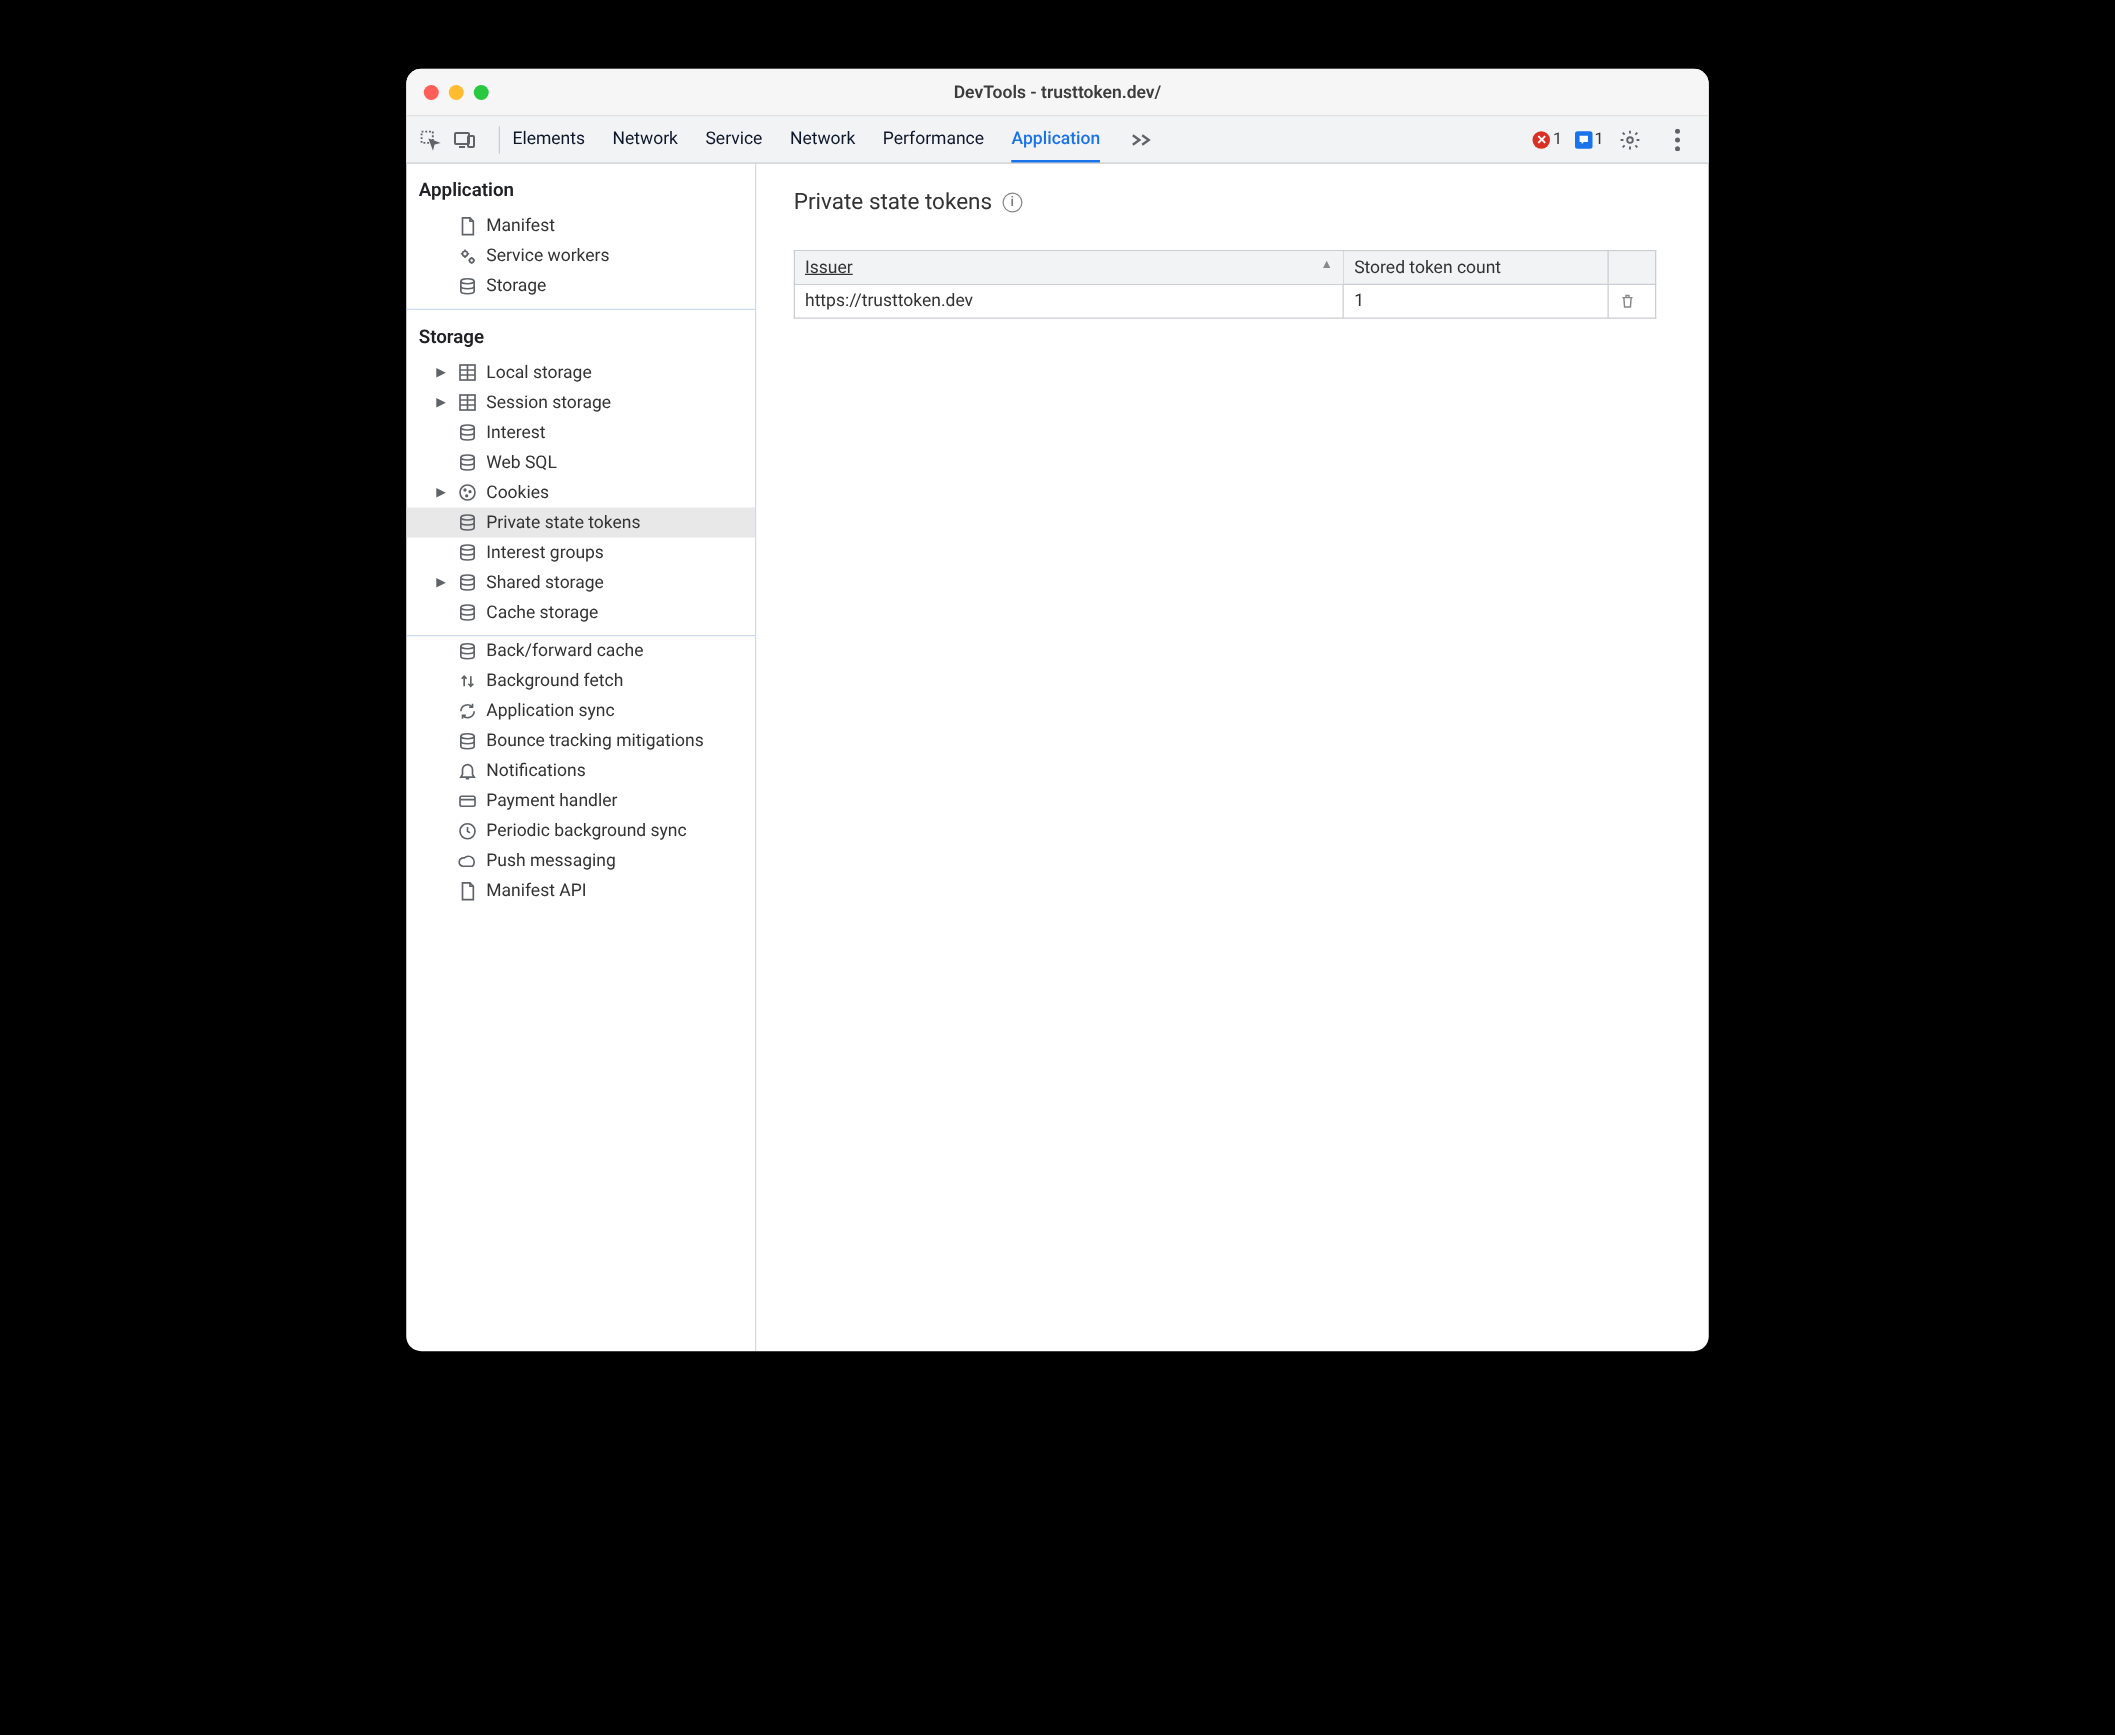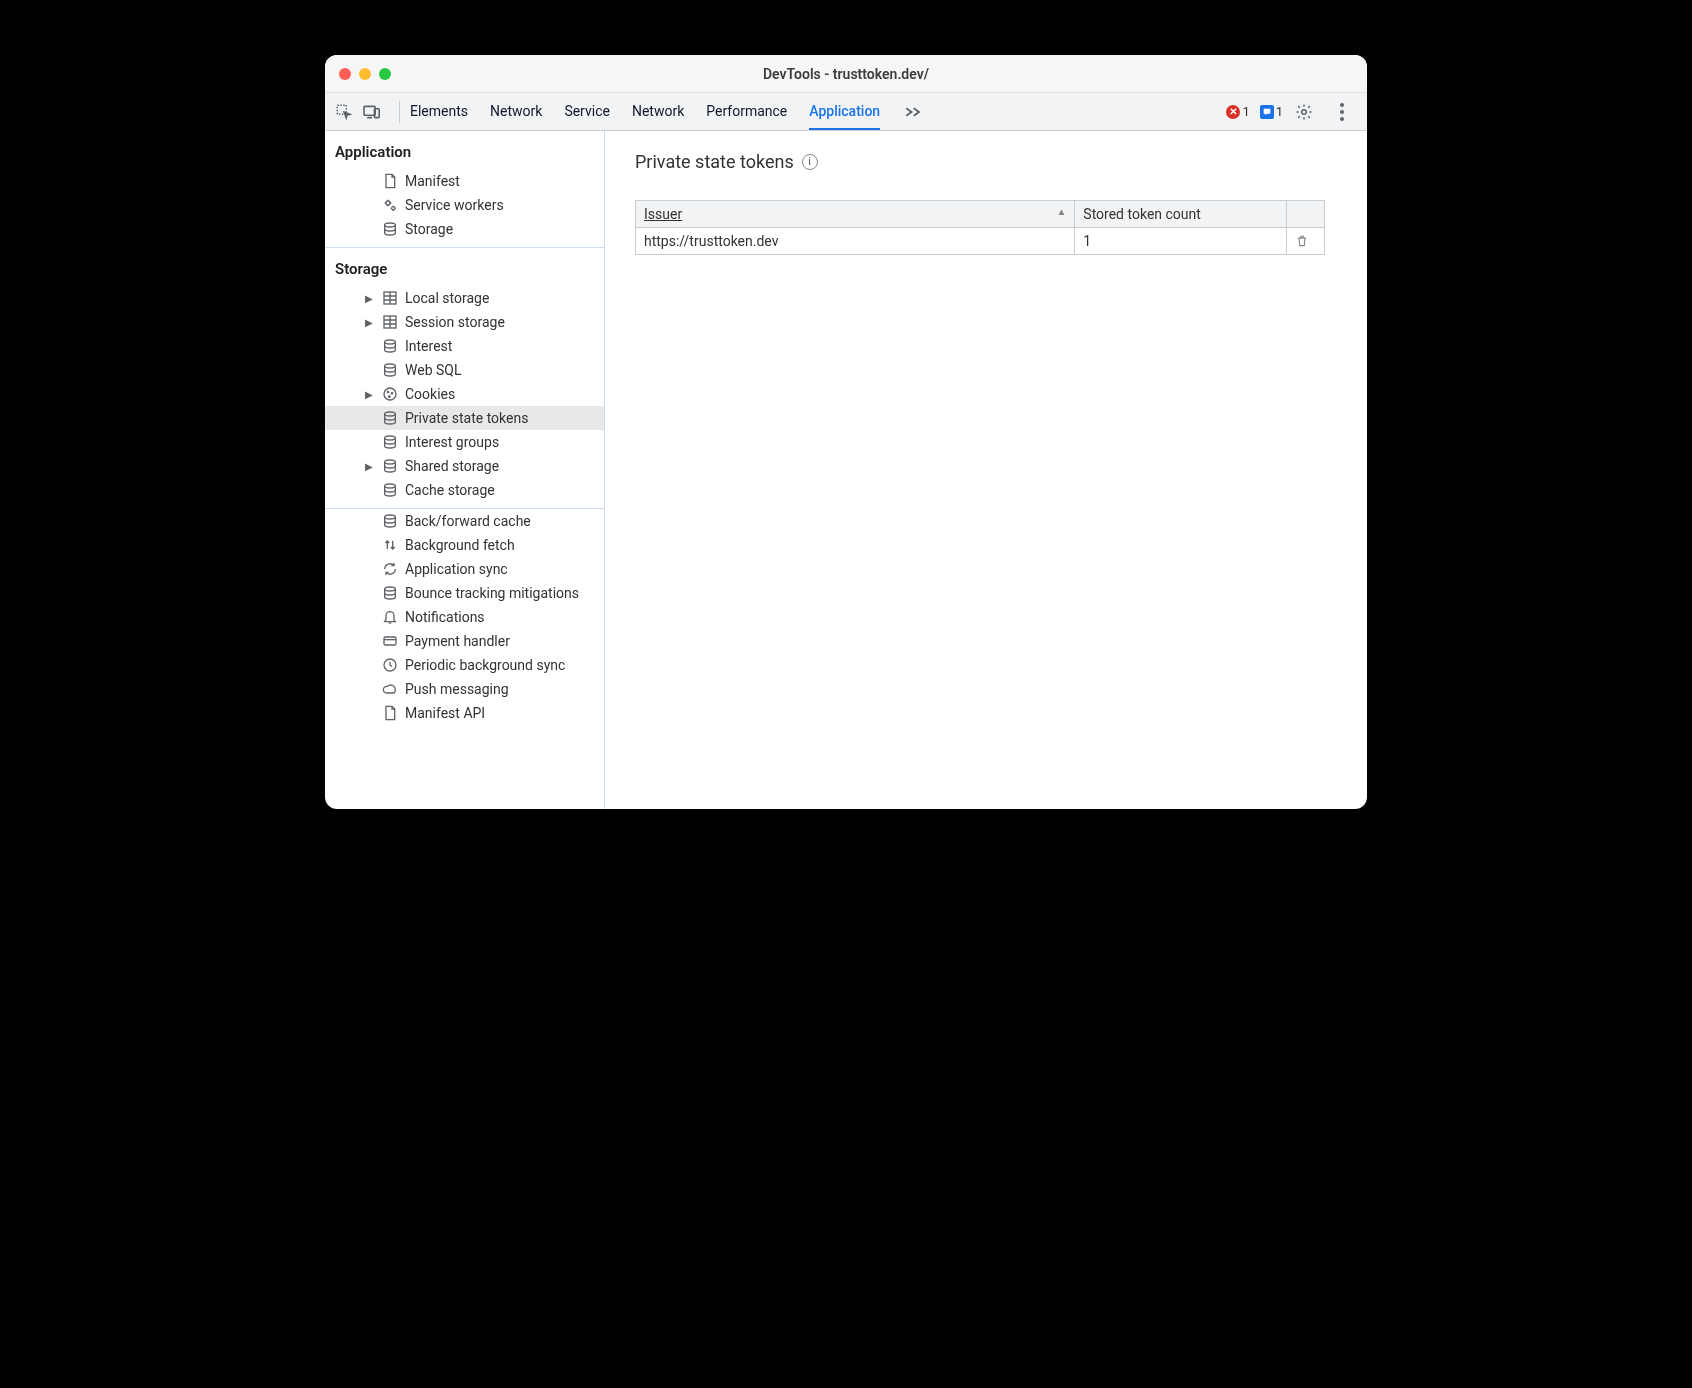--- a/index.html
+++ b/index.html
@@ -1,17 +1,17 @@
 <!DOCTYPE html>
 <html><head>
 <meta charset="utf-8">
 <style>
   * { box-sizing: border-box; margin: 0; padding: 0; font-family: -apple-system, BlinkMacSystemFont, "Segoe UI", Roboto, sans-serif; }
   body { background: #000; width: 1692px; height: 1388px; display: flex; align-items: flex-start; justify-content: center; padding-top: 55px; }
-  .window { width: 1042px; height: 754px; background: #fff; border-radius: 12px; overflow: hidden; box-shadow: 0 10px 40px rgba(0,0,0,0.5); display: flex; flex-direction: column; }
+  .window { width: 1042px; height: 1026px; background: #fff; border-radius: 12px; overflow: hidden; box-shadow: 0 10px 40px rgba(0,0,0,0.5); display: flex; flex-direction: column; }
   .titlebar { height: 38px; background: #f6f6f6; display: flex; align-items: center; padding: 0 14px; position: relative; border-bottom: 1px solid #e0e0e0; }
   .traffic { display: flex; gap: 8px; }
   .dot { width: 12px; height: 12px; border-radius: 50%; }
   .dot.red { background: #ff5f57; }
   .dot.yellow { background: #febc2e; }
   .dot.green { background: #28c840; }
   .title { position: absolute; left: 0; right: 0; text-align: center; font-size: 14px; font-weight: 600; color: #3c3c3c; pointer-events: none; }
 
   .toolbar { height: 38px; background: #f1f3f4; border-bottom: 1px solid #cacdd1; display: flex; align-items: center; padding: 0 8px; font-size: 14px; color: #333; }
   .toolbar .tbicon { width: 22px; height: 22px; display: flex; align-items: center; justify-content: center; margin-right: 6px; color: #555; }
@@ -26,21 +26,21 @@
 
   .body { flex: 1; display: flex; overflow: hidden; }
   .sidebar { width: 280px; border-right: 1px solid #cddbf2; overflow-y: auto; font-size: 14px; color: #333; }
   .section-title { padding: 12px 10px 8px 10px; font-weight: 600; font-size: 15px; color: #202124; }
   .section { border-bottom: 1px solid #cddbf2; padding-bottom: 6px; }
   .tree-item { display: flex; align-items: center; padding: 3px 4px 3px 10px; gap: 6px; cursor: pointer; font-size:14px; color:#333;}
   .tree-item.selected { background: #e8e8e8; }
   .tree-item .arrow { width: 10px; font-size: 10px; color: #5f6368; }
   .tree-item .spacer { width: 10px; }
   .tree-item .icon { width: 18px; height: 18px; display: flex; align-items: center; justify-content: center; color: #5f6368; }
-  .tree-item.nest1 { padding-left: 40px; }
+  .tree-item.nest1 { padding-left: 24px; }
 
   .main { flex: 1; padding: 20px 0 0 30px; overflow: auto; }
   .main-title { font-size: 18px; color: #333; display: flex; align-items: center; gap: 8px; margin-bottom: 28px; font-weight: 400;}
   .info-icon { width: 16px; height: 16px; border: 1px solid #888; border-radius: 50%; display:flex; align-items:center; justify-content:center; font-size:11px; color:#555;}
   
   table { border-collapse: collapse; width: 690px; font-size: 14px; }
   th, td { border: 1px solid #cacdd1; text-align: left; padding: 5px 8px; font-weight: 400; color: #333;}
   th { background: #f1f3f4; }
   th.sorted { position: relative; }
   .sort-arrow { float: right; color: #888; font-size: 10px; }

